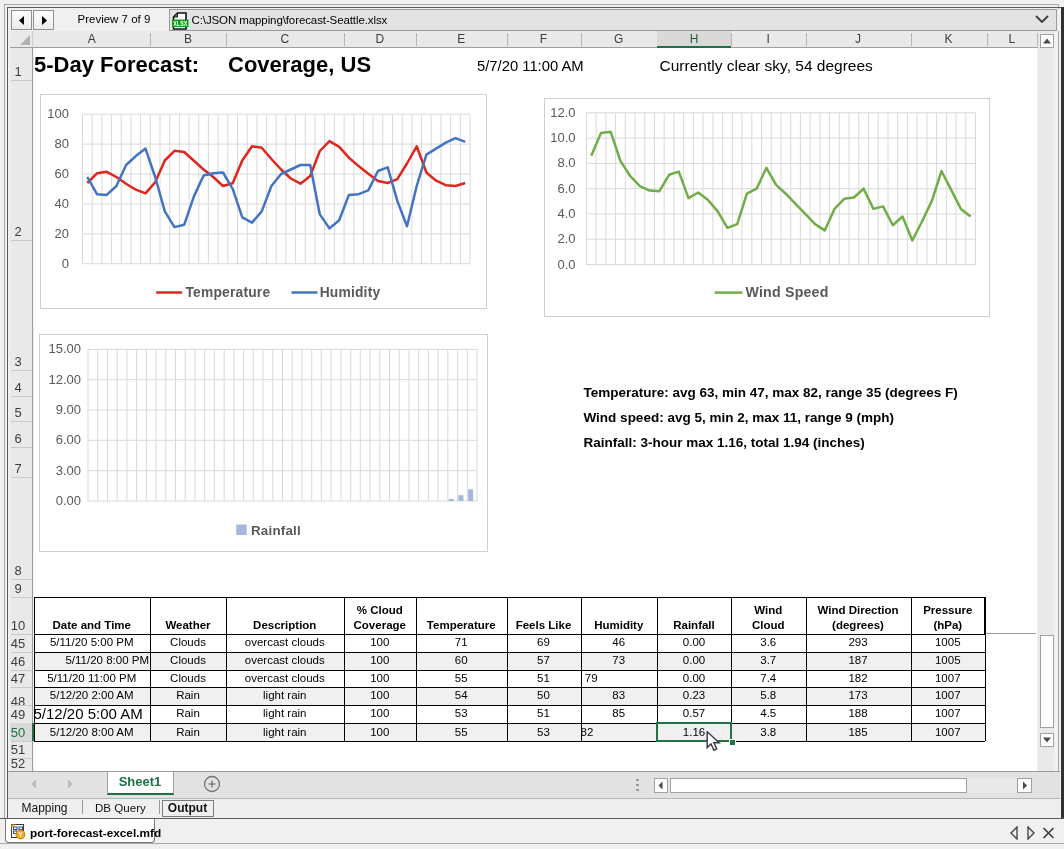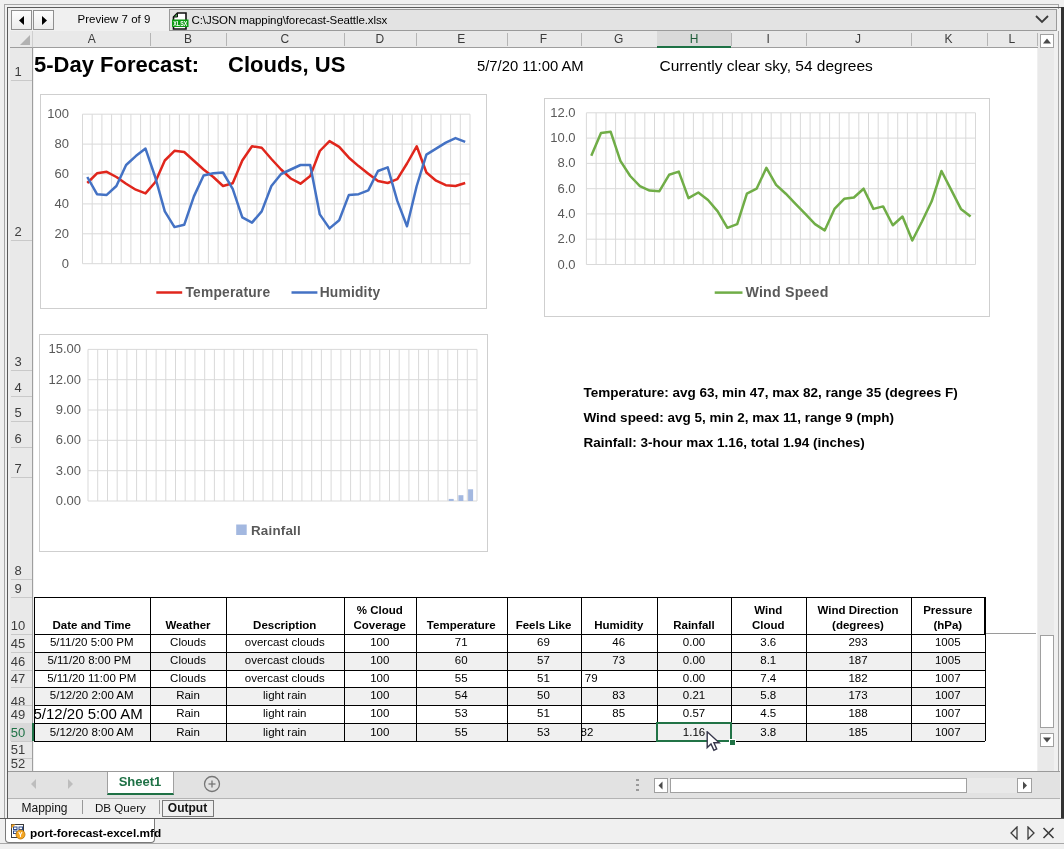--- a/index.html
+++ b/index.html
@@ -89,21 +89,21 @@
 <div style="position:absolute;left:10px;top:723px;width:23px;height:18px;background:#d9d9d9"></div>
 <div style="position:absolute;left:31.5px;top:723px;width:2px;height:18px;background:#1e7145"></div>
 <div style="position:absolute;left:4px;top:723px;width:28px;height:17px;font-size:13px;color:#1e7145;text-align:center;display:flex;flex-direction:column;justify-content:flex-end;align-items:center">50</div>
 <div style="position:absolute;left:11px;top:741px;width:21px;height:1px;background:#c9c9c9"></div>
 <div style="position:absolute;left:4px;top:741px;width:28px;height:15.5px;font-size:13px;color:#3c3c3c;text-align:center;display:flex;flex-direction:column;justify-content:flex-end;align-items:center">51</div>
 <div style="position:absolute;left:11px;top:757.5px;width:21px;height:1px;background:#c9c9c9"></div>
 <div style="position:absolute;left:4px;top:757.5px;width:28px;height:13.5px;font-size:13px;color:#3c3c3c;text-align:center;display:flex;flex-direction:column;justify-content:flex-end;align-items:center">52</div>
 <div style="position:absolute;left:11px;top:772px;width:21px;height:1px;background:#c9c9c9"></div>
 <div style="position:absolute;left:33.5px;top:48px;width:1003.5px;height:724px;background:#fff"></div>
 <div style="position:absolute;left:34px;top:48px;height:30px;line-height:34px;font-size:22px;font-weight:bold;color:#000">5-Day Forecast:</div>
-<div style="position:absolute;left:228px;top:48px;height:30px;line-height:34px;font-size:22px;font-weight:bold;color:#000">Clouds, US</div>
+<div style="position:absolute;left:228px;top:48px;height:30px;line-height:34px;font-size:22px;font-weight:bold;color:#000">Coverage, US</div>
 <div style="position:absolute;left:477px;top:48px;height:30px;line-height:36px;font-size:14.8px;color:#000">5/7/20 11:00 AM</div>
 <div style="position:absolute;left:659.5px;top:48px;height:30px;line-height:36px;font-size:15.5px;color:#000">Currently clear sky, 54 degrees</div>
 <div style="position:absolute;left:583.5px;top:385px;font-size:13.5px;font-weight:bold;color:#000">Temperature: avg 63, min 47, max 82, range 35 (degrees F)</div>
 <div style="position:absolute;left:583.5px;top:410px;font-size:13.5px;font-weight:bold;color:#000">Wind speed: avg 5, min 2, max 11, range 9 (mph)</div>
 <div style="position:absolute;left:583.5px;top:435px;font-size:13.5px;font-weight:bold;color:#000">Rainfall: 3-hour max 1.16, total 1.94 (inches)</div>
 <div style="position:absolute;left:985px;top:633px;width:50.5px;height:1px;background:#9a9a9a"></div>
 <svg style="position:absolute;left:39.5px;top:93.5px;border:1px solid #cfcfcf;background:#fff" width="445.5" height="213" font-family="Liberation Sans, sans-serif">
     <line x1="41.5" y1="168.7" x2="429.0" y2="168.7" stroke="#d9d9d9" stroke-width="1"></line>
     <line x1="41.5" y1="138.8" x2="429.0" y2="138.8" stroke="#d9d9d9" stroke-width="1"></line>
     <line x1="41.5" y1="108.9" x2="429.0" y2="108.9" stroke="#d9d9d9" stroke-width="1"></line>
@@ -328,29 +328,29 @@
 <div style="position:absolute;left:226px;top:634px;width:117.5px;height:17.799999999999955px;font-size:11.5px;color:#000;text-align:center;line-height:17.799999999999955px">overcast clouds</div>
 <div style="position:absolute;left:343.5px;top:634px;width:72.5px;height:17.799999999999955px;font-size:11.5px;color:#000;text-align:center;line-height:17.799999999999955px">100</div>
 <div style="position:absolute;left:416px;top:634px;width:90.5px;height:17.799999999999955px;font-size:11.5px;color:#000;text-align:center;line-height:17.799999999999955px">71</div>
 <div style="position:absolute;left:506.5px;top:634px;width:74.0px;height:17.799999999999955px;font-size:11.5px;color:#000;text-align:center;line-height:17.799999999999955px">69</div>
 <div style="position:absolute;left:580.5px;top:634px;width:76.5px;height:17.799999999999955px;font-size:11.5px;color:#000;text-align:center;line-height:17.799999999999955px">46</div>
 <div style="position:absolute;left:657px;top:634px;width:74px;height:17.799999999999955px;font-size:11.5px;color:#000;text-align:center;line-height:17.799999999999955px">0.00</div>
 <div style="position:absolute;left:731px;top:634px;width:74.5px;height:17.799999999999955px;font-size:11.5px;color:#000;text-align:center;line-height:17.799999999999955px">3.6</div>
 <div style="position:absolute;left:805.5px;top:634px;width:105.0px;height:17.799999999999955px;font-size:11.5px;color:#000;text-align:center;line-height:17.799999999999955px">293</div>
 <div style="position:absolute;left:910.5px;top:634px;width:74.5px;height:17.799999999999955px;font-size:11.5px;color:#000;text-align:center;line-height:17.799999999999955px">1005</div>
 <div style="position:absolute;left:33.5px;top:651.8px;width:951.5px;height:17.800000000000068px;background:#f0f0f0"></div>
-<div style="position:absolute;left:31px;top:651.8px;width:116.5px;height:17.800000000000068px;font-size:11.5px;color:#000;text-align:center;line-height:17.800000000000068px">5/11/20 8:00 PM</div>
+<div style="position:absolute;left:49px;top:651.8px;width:116.5px;height:17.800000000000068px;font-size:11.5px;color:#000;text-align:center;line-height:17.800000000000068px">5/11/20 8:00 PM</div>
 <div style="position:absolute;left:150px;top:651.8px;width:76px;height:17.800000000000068px;font-size:11.5px;color:#000;text-align:center;line-height:17.800000000000068px">Clouds</div>
 <div style="position:absolute;left:226px;top:651.8px;width:117.5px;height:17.800000000000068px;font-size:11.5px;color:#000;text-align:center;line-height:17.800000000000068px">overcast clouds</div>
 <div style="position:absolute;left:343.5px;top:651.8px;width:72.5px;height:17.800000000000068px;font-size:11.5px;color:#000;text-align:center;line-height:17.800000000000068px">100</div>
 <div style="position:absolute;left:416px;top:651.8px;width:90.5px;height:17.800000000000068px;font-size:11.5px;color:#000;text-align:center;line-height:17.800000000000068px">60</div>
 <div style="position:absolute;left:506.5px;top:651.8px;width:74.0px;height:17.800000000000068px;font-size:11.5px;color:#000;text-align:center;line-height:17.800000000000068px">57</div>
 <div style="position:absolute;left:580.5px;top:651.8px;width:76.5px;height:17.800000000000068px;font-size:11.5px;color:#000;text-align:center;line-height:17.800000000000068px">73</div>
 <div style="position:absolute;left:657px;top:651.8px;width:74px;height:17.800000000000068px;font-size:11.5px;color:#000;text-align:center;line-height:17.800000000000068px">0.00</div>
-<div style="position:absolute;left:731px;top:651.8px;width:74.5px;height:17.800000000000068px;font-size:11.5px;color:#000;text-align:center;line-height:17.800000000000068px">8.1</div>
+<div style="position:absolute;left:731px;top:651.8px;width:74.5px;height:17.800000000000068px;font-size:11.5px;color:#000;text-align:center;line-height:17.800000000000068px">3.7</div>
 <div style="position:absolute;left:805.5px;top:651.8px;width:105.0px;height:17.800000000000068px;font-size:11.5px;color:#000;text-align:center;line-height:17.800000000000068px">187</div>
 <div style="position:absolute;left:910.5px;top:651.8px;width:74.5px;height:17.800000000000068px;font-size:11.5px;color:#000;text-align:center;line-height:17.800000000000068px">1005</div>
 <div style="position:absolute;left:33.5px;top:669.6px;width:951.5px;height:17.799999999999955px;background:#fff"></div>
 <div style="position:absolute;left:33.5px;top:669.6px;width:116.5px;height:17.799999999999955px;font-size:11.5px;color:#000;text-align:center;line-height:17.799999999999955px">5/11/20 11:00 PM</div>
 <div style="position:absolute;left:150px;top:669.6px;width:76px;height:17.799999999999955px;font-size:11.5px;color:#000;text-align:center;line-height:17.799999999999955px">Clouds</div>
 <div style="position:absolute;left:226px;top:669.6px;width:117.5px;height:17.799999999999955px;font-size:11.5px;color:#000;text-align:center;line-height:17.799999999999955px">overcast clouds</div>
 <div style="position:absolute;left:343.5px;top:669.6px;width:72.5px;height:17.799999999999955px;font-size:11.5px;color:#000;text-align:center;line-height:17.799999999999955px">100</div>
 <div style="position:absolute;left:416px;top:669.6px;width:90.5px;height:17.799999999999955px;font-size:11.5px;color:#000;text-align:center;line-height:17.799999999999955px">55</div>
 <div style="position:absolute;left:506.5px;top:669.6px;width:74.0px;height:17.799999999999955px;font-size:11.5px;color:#000;text-align:center;line-height:17.799999999999955px">51</div>
 <div style="position:absolute;left:553px;top:669.6px;width:76.5px;height:17.799999999999955px;font-size:11.5px;color:#000;text-align:center;line-height:17.799999999999955px">79</div>
@@ -359,21 +359,21 @@
 <div style="position:absolute;left:805.5px;top:669.6px;width:105.0px;height:17.799999999999955px;font-size:11.5px;color:#000;text-align:center;line-height:17.799999999999955px">182</div>
 <div style="position:absolute;left:910.5px;top:669.6px;width:74.5px;height:17.799999999999955px;font-size:11.5px;color:#000;text-align:center;line-height:17.799999999999955px">1007</div>
 <div style="position:absolute;left:33.5px;top:687.4px;width:951.5px;height:17.800000000000068px;background:#f0f0f0"></div>
 <div style="position:absolute;left:33.5px;top:687.4px;width:116.5px;height:34px;font-size:11.5px;color:#000;text-align:center;line-height:17.800000000000068px">5/12/20 2:00 AM</div>
 <div style="position:absolute;left:150px;top:687.4px;width:76px;height:17.800000000000068px;font-size:11.5px;color:#000;text-align:center;line-height:17.800000000000068px">Rain</div>
 <div style="position:absolute;left:226px;top:687.4px;width:117.5px;height:17.800000000000068px;font-size:11.5px;color:#000;text-align:center;line-height:17.800000000000068px">light rain</div>
 <div style="position:absolute;left:343.5px;top:687.4px;width:72.5px;height:17.800000000000068px;font-size:11.5px;color:#000;text-align:center;line-height:17.800000000000068px">100</div>
 <div style="position:absolute;left:416px;top:687.4px;width:90.5px;height:17.800000000000068px;font-size:11.5px;color:#000;text-align:center;line-height:17.800000000000068px">54</div>
 <div style="position:absolute;left:506.5px;top:687.4px;width:74.0px;height:17.800000000000068px;font-size:11.5px;color:#000;text-align:center;line-height:17.800000000000068px">50</div>
 <div style="position:absolute;left:580.5px;top:687.4px;width:76.5px;height:17.800000000000068px;font-size:11.5px;color:#000;text-align:center;line-height:17.800000000000068px">83</div>
-<div style="position:absolute;left:657px;top:687.4px;width:74px;height:17.800000000000068px;font-size:11.5px;color:#000;text-align:center;line-height:17.800000000000068px">0.21</div>
+<div style="position:absolute;left:657px;top:687.4px;width:74px;height:17.800000000000068px;font-size:11.5px;color:#000;text-align:center;line-height:17.800000000000068px">0.23</div>
 <div style="position:absolute;left:731px;top:687.4px;width:74.5px;height:17.800000000000068px;font-size:11.5px;color:#000;text-align:center;line-height:17.800000000000068px">5.8</div>
 <div style="position:absolute;left:805.5px;top:687.4px;width:105.0px;height:17.800000000000068px;font-size:11.5px;color:#000;text-align:center;line-height:17.800000000000068px">173</div>
 <div style="position:absolute;left:910.5px;top:687.4px;width:74.5px;height:17.800000000000068px;font-size:11.5px;color:#000;text-align:center;line-height:17.800000000000068px">1007</div>
 <div style="position:absolute;left:33.5px;top:705.2px;width:951.5px;height:17.799999999999955px;background:#fff"></div>
 <div style="position:absolute;left:33.5px;top:705.2px;width:116.5px;height:30px;font-size:15px;color:#000;text-align:left;line-height:17.799999999999955px">5/12/20 5:00 AM</div>
 <div style="position:absolute;left:150px;top:705.2px;width:76px;height:17.799999999999955px;font-size:11.5px;color:#000;text-align:center;line-height:17.799999999999955px">Rain</div>
 <div style="position:absolute;left:226px;top:705.2px;width:117.5px;height:17.799999999999955px;font-size:11.5px;color:#000;text-align:center;line-height:17.799999999999955px">light rain</div>
 <div style="position:absolute;left:343.5px;top:705.2px;width:72.5px;height:17.799999999999955px;font-size:11.5px;color:#000;text-align:center;line-height:17.799999999999955px">100</div>
 <div style="position:absolute;left:416px;top:705.2px;width:90.5px;height:17.799999999999955px;font-size:11.5px;color:#000;text-align:center;line-height:17.799999999999955px">53</div>
 <div style="position:absolute;left:506.5px;top:705.2px;width:74.0px;height:17.799999999999955px;font-size:11.5px;color:#000;text-align:center;line-height:17.799999999999955px">51</div>

